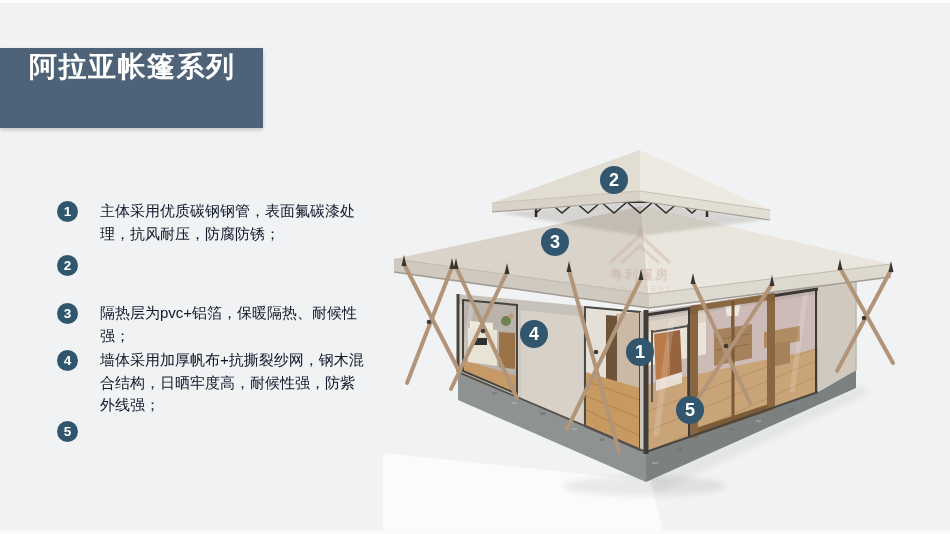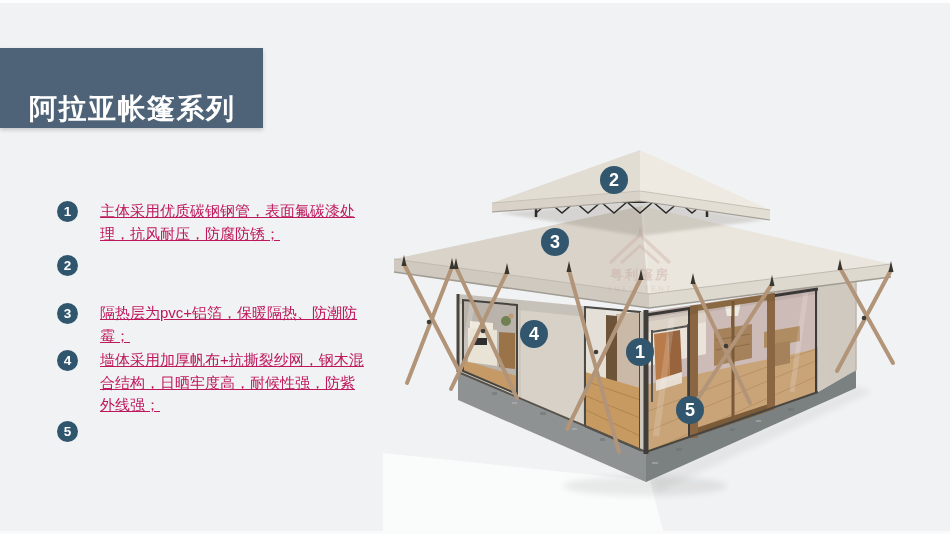--- a/index.html
+++ b/index.html
@@ -4,28 +4,28 @@
 <style>
   html,body{margin:0;padding:0;}
   body{width:950px;height:534px;overflow:hidden;background:#f1f2f3;font-family:"Liberation Sans","DejaVu Sans",sans-serif;position:relative;}
   .stage{position:absolute;inset:0;width:950px;height:534px;}
   .edge-strip{position:absolute;left:0;width:950px;height:3px;background:#fdfdfd;}
   .edge-strip.top{top:0;}
   .edge-strip.bottom{bottom:0;background:#fafafa;}
 
   
   .banner{position:absolute;left:0;top:48px;width:263px;height:80px;background:#4e6377;
-          box-shadow:0 2px 4px rgba(0,0,0,0.18);display:flex;align-items:flex-end;}
+          box-shadow:0 2px 4px rgba(0,0,0,0.18);display:flex;align-items:flex-start;}
   .banner .title{color:#ffffff;font-size:28px;font-weight:bold;letter-spacing:1.5px;padding-left:29px;white-space:nowrap;}
 
   
   .feature{position:absolute;left:57px;display:flex;align-items:flex-start;width:336px;}
   .f-badge{flex:0 0 auto;width:21px;height:21px;border-radius:50%;background:#30566e;color:#fff;
            font-size:13.5px;font-weight:bold;display:flex;align-items:center;justify-content:center;margin-top:1px;}
-  .f-text{margin-left:22px;width:266px;font-size:15px;line-height:22.5px;color:#be185d;text-decoration:underline;}
+  .f-text{margin-left:22px;width:266px;font-size:15px;line-height:22.5px;color:#0f172a;}
   .f1{top:200px;} .f2{top:254px;} .f3{top:302px;} .f4{top:349px;} .f5{top:420px;}
 
   
   .tent-svg{position:absolute;left:0;top:0;}
 
   
   .marker{position:absolute;width:28px;height:28px;border-radius:50%;background:#31566d;color:#fff;
           font-size:18px;font-weight:bold;display:flex;align-items:center;justify-content:center;}
   .m1{left:626px;top:338px;} .m2{left:600px;top:166px;} .m3{left:541px;top:228px;}
   .m4{left:520px;top:320px;} .m5{left:676px;top:396px;}
@@ -242,21 +242,21 @@
   <div>
     <div class="feature f1">
       <div class="f-badge">1</div>
       <div class="f-text">主体采用优质碳钢钢管，表面氟碳漆处理，抗风耐压，防腐防锈；</div>
     </div>
     <div class="feature f2">
       <div class="f-badge">2</div>
     </div>
     <div class="feature f3">
       <div class="f-badge">3</div>
-      <div class="f-text">隔热层为pvc+铝箔，保暖隔热、防潮防霉；</div>
+      <div class="f-text">隔热层为pvc+铝箔，保暖隔热、耐候性强；</div>
     </div>
     <div class="feature f4">
       <div class="f-badge">4</div>
       <div class="f-text">墙体采用加厚帆布+抗撕裂纱网，钢木混合结构，日晒牢度高，耐候性强，防紫外线强；</div>
     </div>
     <div class="feature f5">
       <div class="f-badge">5</div>
     </div>
   </div>
 

